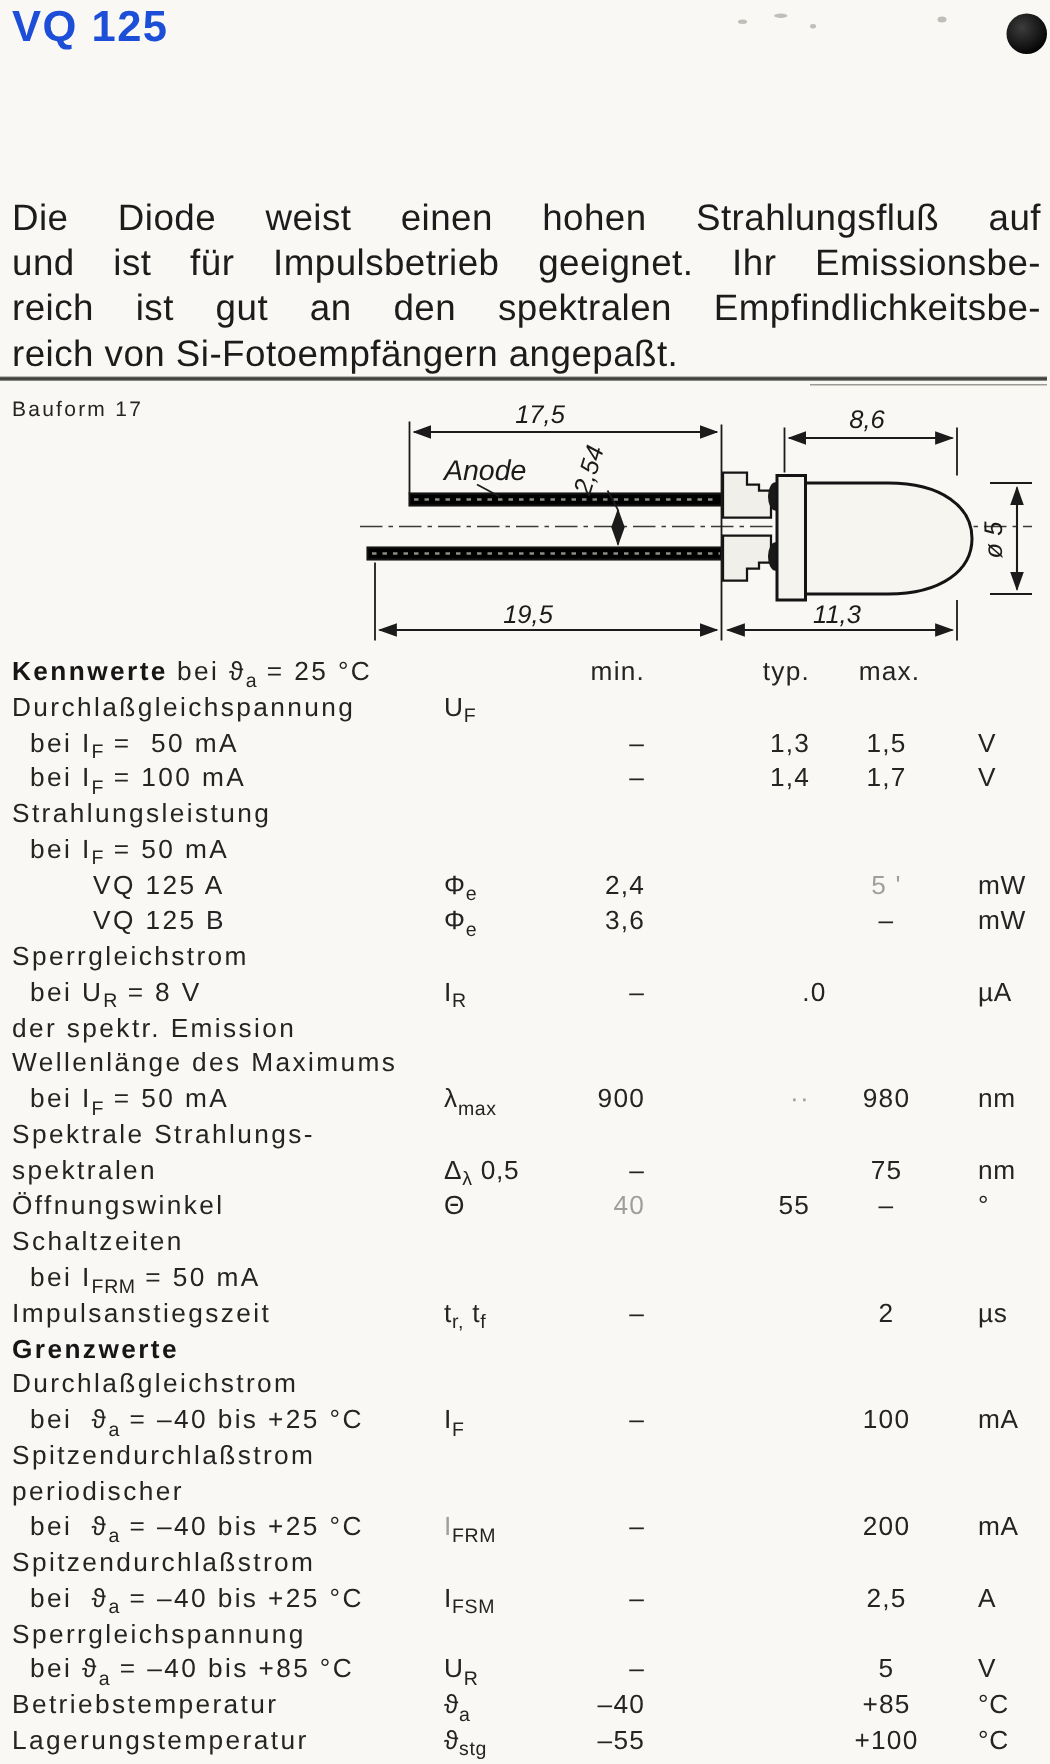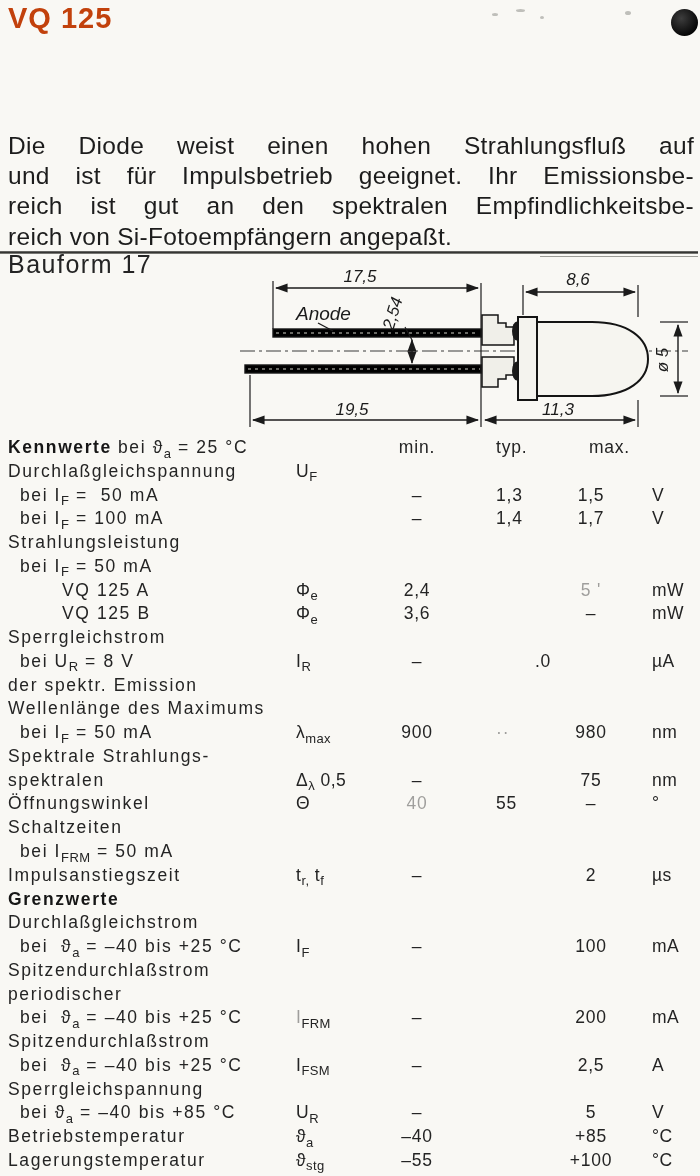--- a/index.html
+++ b/index.html
@@ -2,48 +2,48 @@
 <html><head>
 <meta charset="utf-8">
 <style>
   html,body{margin:0;padding:0}
   body{
     width:700px;height:1176px;position:relative;overflow:hidden;
     background:#f9f8f4;
     font-family:"Liberation Sans",sans-serif;color:#232323;
   }
   .page{position:absolute;inset:0}
-  .title{position:absolute;left:8px;top:2px;font-size:29px;font-weight:bold;letter-spacing:1px;color:#c2410c}
+  .title{position:absolute;left:8px;top:2px;font-size:29px;font-weight:bold;letter-spacing:1px;color:#1d4ed8}
   .logo{position:absolute;left:671px;top:9px;width:27px;height:27px;border-radius:50%;
         background:radial-gradient(circle at 38% 35%, #3d3d3d, #040404 75%)}
   .speck{position:absolute;border-radius:50%;background:#90908a;opacity:.55}
   .intro{position:absolute;left:8px;top:40px;width:686px;font-size:24.5px;line-height:30.2px;
          letter-spacing:.3px;color:#1c1c1c}
   .jline{text-align:justify;text-align-last:justify;text-justify:inter-word}
   .jlast{text-align-last:left}
   .rule{position:absolute;left:0;top:251px;width:698px;height:3px;
         background:linear-gradient(to bottom,#7a7a76 0%,#2f2f2d 55%,#a0a09a 100%)}
   .rule2{position:absolute;left:540px;top:256px;width:158px;height:1px;background:#9c9c96}
-  .bauform{position:absolute;left:8px;top:250px;font-size:25px;letter-spacing:1.5px;color:#242424}
+  .bauform{position:absolute;left:8px;top:264px;font-size:14px;letter-spacing:1.5px;color:#242424}
   svg.draw{position:absolute;left:240px;top:265px}
   svg.draw text{font-family:"Liberation Sans",sans-serif;font-style:italic;fill:#1b1b1b}
 
   .tbl{position:absolute;left:0;top:436px;width:619px}
   .row{position:relative;height:23.78px;line-height:23.78px;font-size:17.5px;
        letter-spacing:1.6px;color:#242424;white-space:pre}
   .lbl{position:absolute;left:8px}
   .ind1{left:20px}
   .ind2{left:62px}
   .bold{font-weight:bold;color:#161616}
   .cond{position:absolute;left:118px}
   .sym{position:absolute;left:296px;letter-spacing:.5px}
-  .cmin{position:absolute;left:388px;width:58px;text-align:center;letter-spacing:.8px}
-  .ctyp{position:absolute;left:496px;width:56px;text-align:left;letter-spacing:.8px}
+  .cmin{position:absolute;left:372px;width:58px;text-align:right;letter-spacing:.8px}
+  .ctyp{position:absolute;left:484px;width:56px;text-align:right;letter-spacing:.8px}
   .cmax{position:absolute;left:552px;width:78px;text-align:center;letter-spacing:.8px}
-  .cmaxh{position:absolute;left:556px;width:74px;text-align:right;letter-spacing:.8px}
+  .cmaxh{position:absolute;left:556px;width:74px;text-align:center;letter-spacing:.8px}
   .cunit{position:absolute;left:652px;letter-spacing:.5px}
   .sb{font-size:13px;position:relative;top:4.5px;letter-spacing:.4px}
   .faint{opacity:.42}
 </style>
 </head>
 <body>
 
 <div class="page">
 
   <div class="title">VQ 125</div>

